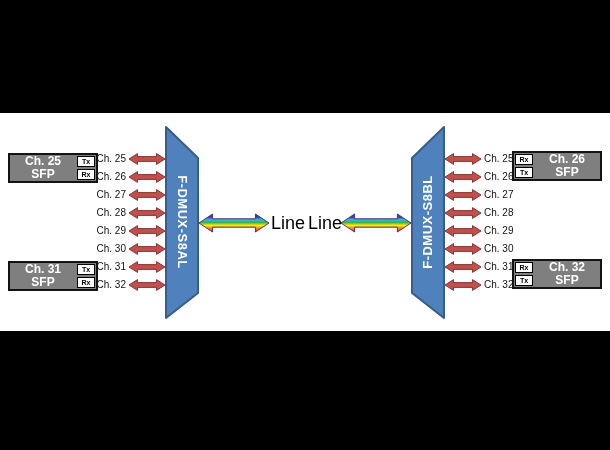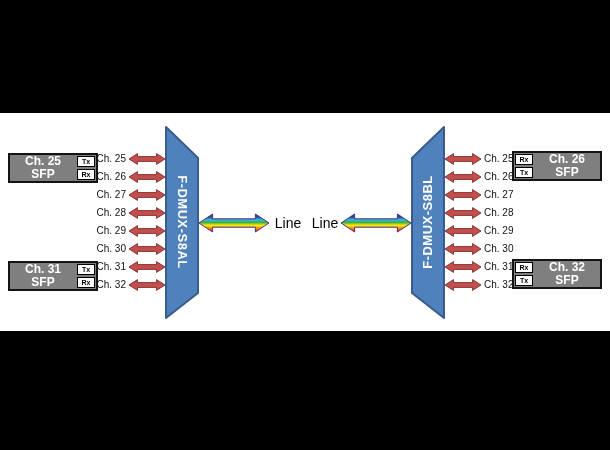--- a/index.html
+++ b/index.html
@@ -42,21 +42,21 @@
   .right-sfp .sfp-ports { order:-1; }
   .port {
     flex:1; margin:1px; background:#fff; border:1px solid #000;
     color:#000; font-size:7px; font-weight:bold;
     display:flex; align-items:center; justify-content:center; line-height:1;
   }
 
   .rainbow-arrow { position:absolute; width:72px; height:22px; }
 
   .line-label {
-    position:absolute; font-size:14px; color:#000; white-space:nowrap;
+    position:absolute; font-size:18px; color:#000; white-space:nowrap;
     transform:translate(-50%,-50%);
   }
 </style>
 </head>
 <body>
 
 <div class="stage">
   <div class="band"></div>
 
   <svg width="0" height="0" style="position:absolute" aria-hidden="true">

